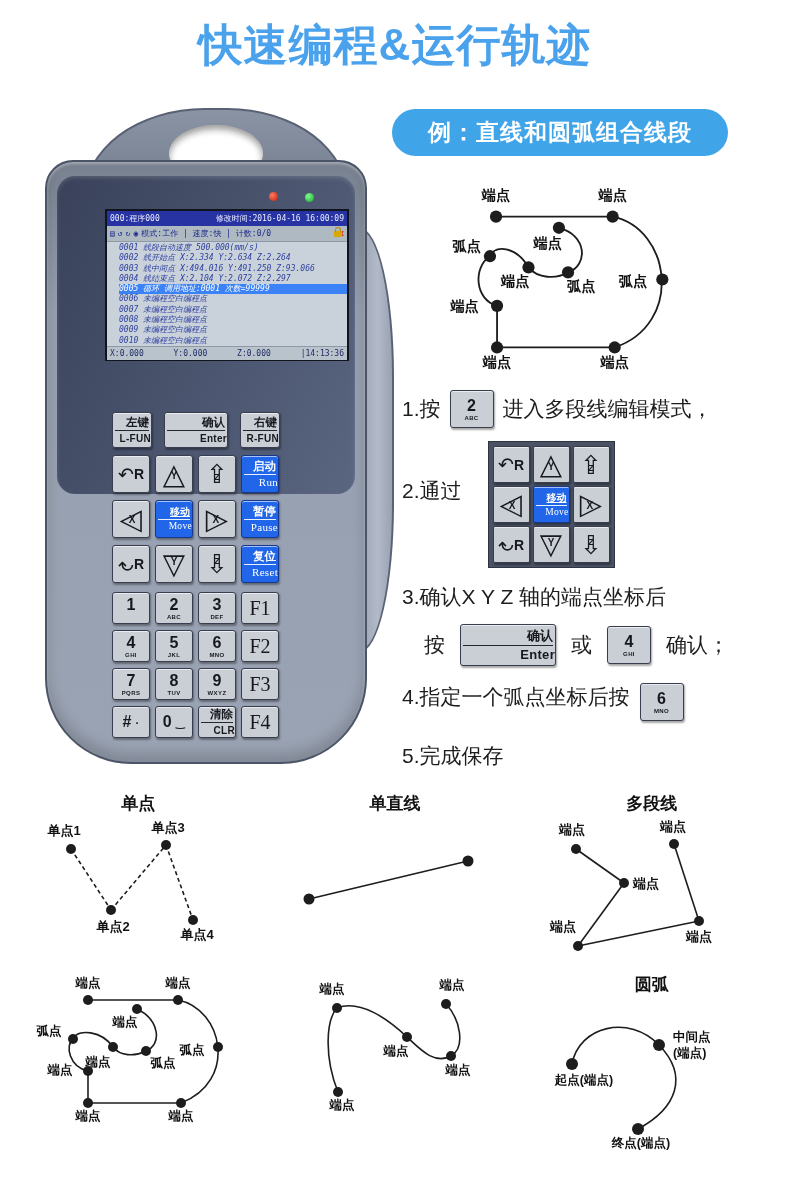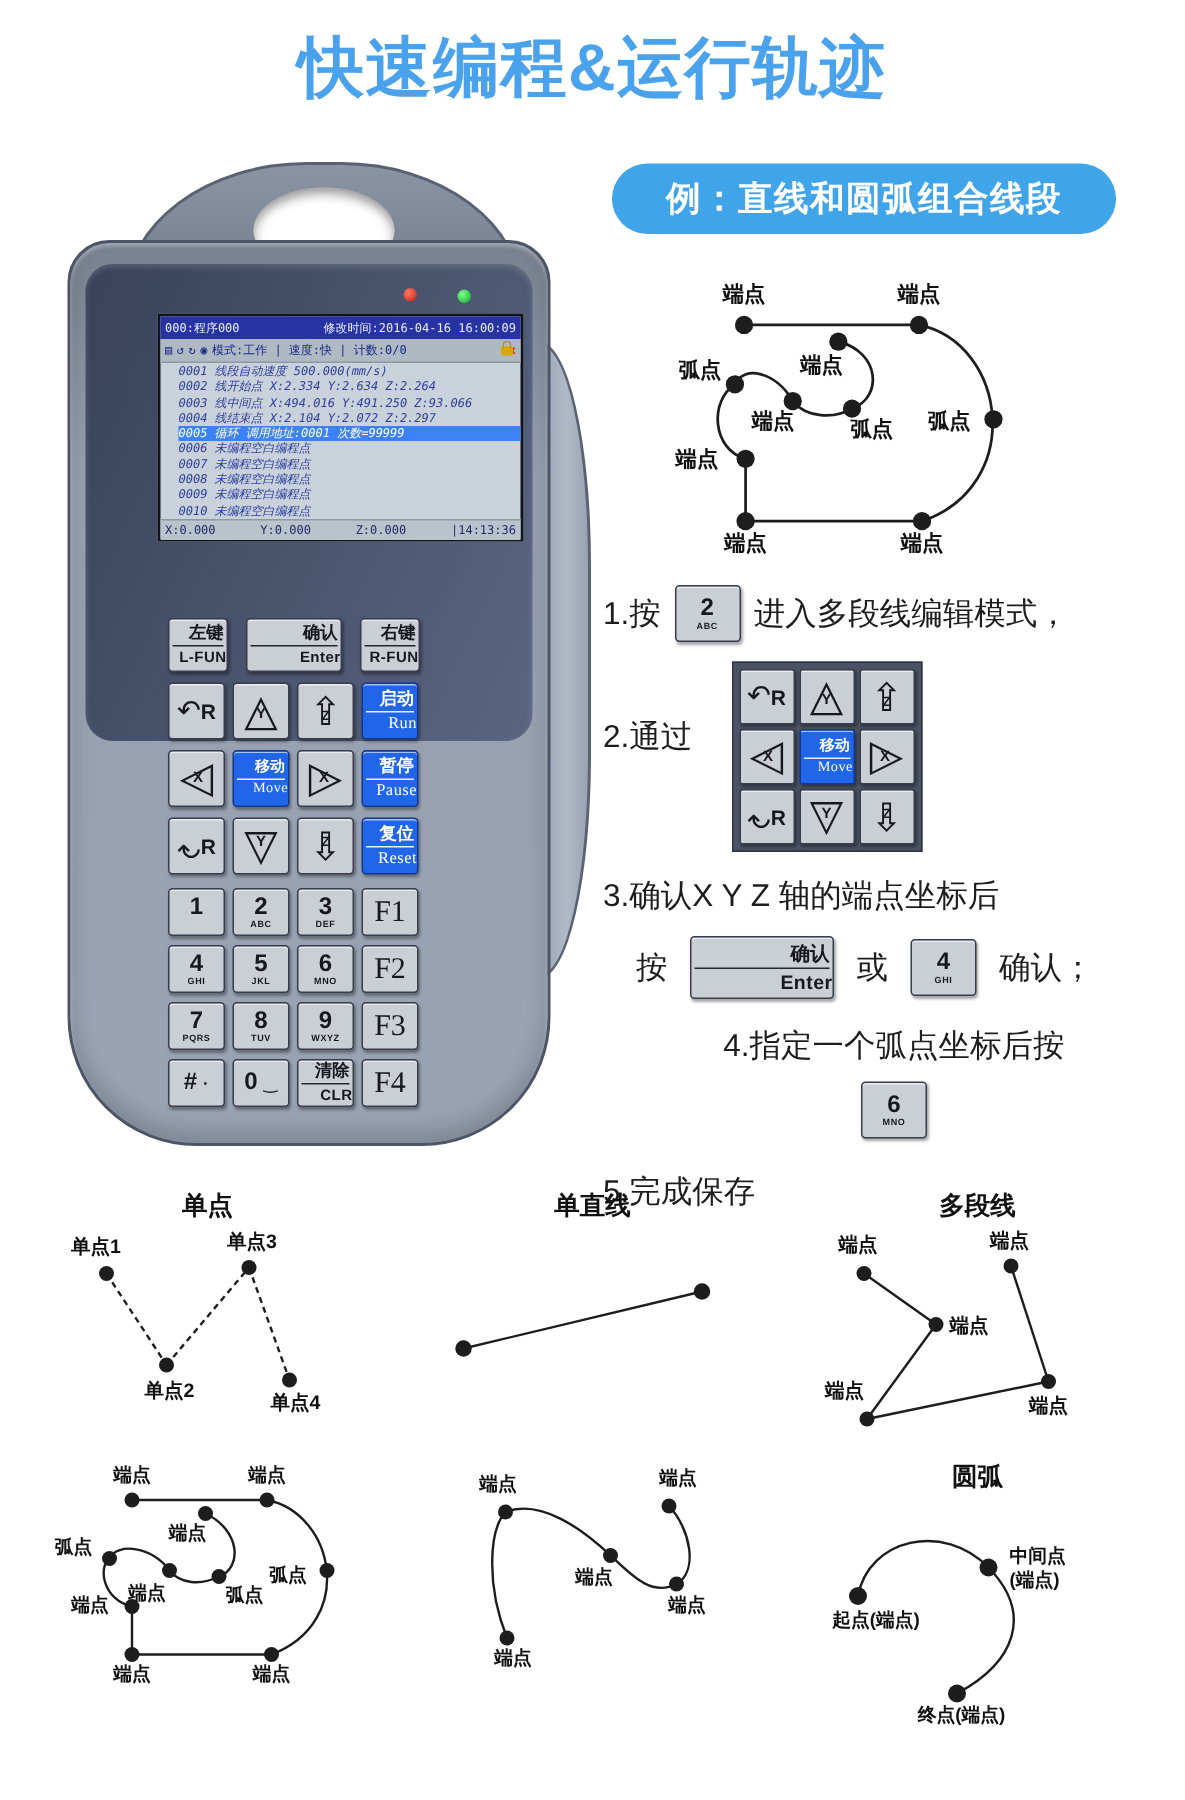--- a/index.html
+++ b/index.html
@@ -63,21 +63,21 @@
   .nav-grid{display:grid;grid-template-columns:repeat(4,38px);gap:7px 5px;margin-bottom:9px;}
   .nav-grid .key{height:36px;}
   .num-grid{display:grid;grid-template-columns:repeat(4,38px);gap:6px 5px;}
   .num-grid .key{height:30px;}
   .twol{width:100%;text-align:right;}
   .twol .zh{display:block;font-size:11.5px;font-weight:700;line-height:16px;
     border-bottom:1.5px solid #23272f;margin:0 2px;}
   .twol .en{display:block;font-size:10px;font-weight:700;line-height:15px;letter-spacing:.3px;}
   .key.blue .twol .zh{border-color:rgba(255,255,255,.9);}
   .key.blue .twol .en{font-family:"Liberation Serif","DejaVu Serif",serif;font-weight:400;font-size:11px;}
-  .key.blue.small .twol .zh{font-size:10px;line-height:14px;}
+  .key.blue.small .twol .zh{font-size:10px;line-height:14px;text-decoration:underline;}
   .key.blue.small .twol .en{font-size:9.5px;line-height:13px;}
   .navkey{position:relative;}
   .g{font-size:29px;line-height:1;font-weight:400;color:#16181d;}
   .g.arr{font-size:26px;}
   .inlet{position:absolute;left:50%;top:50%;font-size:10px;font-weight:700;color:#16181d;}
   .tri-up .inlet{transform:translate(-50%,-32%);}
   .tri-down .inlet{transform:translate(-50%,-72%);}
   .tri-left .inlet{transform:translate(-34%,-50%);}
   .tri-right .inlet{transform:translate(-66%,-50%);}
   .arr-up .inlet{transform:translate(-50%,-22%);font-size:9px;}
@@ -87,41 +87,41 @@
   .rarr.flip{transform:scaleY(-1);}
   .rlet{font-size:14px;font-weight:700;}
   .numkey .twocol{display:flex;flex-direction:column;align-items:center;line-height:1;}
   .numbig{font-size:16px;font-weight:700;}
   .numsmall{font-size:6px;font-weight:700;letter-spacing:.4px;margin-top:1px;min-height:6px;}
   .numkey.inline .twocol{flex-direction:row;align-items:baseline;gap:4px;}
   .numkey.inline .numsmall{font-size:11px;}
   .fkey{font-family:"Liberation Serif","DejaVu Serif",serif;font-size:20px;}
 
   
-  .pill{position:absolute;left:408px;top:109px;width:336px;height:47px;background:#3fa5e8;
+  .pill{position:absolute;left:392px;top:109px;width:336px;height:47px;background:#3fa5e8;
     border-radius:26px;color:#fff;font-size:23px;font-weight:700;
     display:flex;align-items:center;justify-content:center;letter-spacing:1px;}
   .example-svg{position:absolute;left:432px;top:170px;width:340px;height:218px;}
 
   svg text{font-family:"Liberation Sans","DejaVu Sans",sans-serif;font-weight:600;fill:#111;}
 
   .steps{position:absolute;left:402px;top:390px;width:388px;color:#1d1d1d;font-size:21px;}
   .srow{display:flex;align-items:center;gap:9px;flex-wrap:nowrap;}
   .chip{flex:none;}
   .chip.numkey{width:42px;height:36px;}
   .chip.enter{width:94px;height:40px;}
   .chip.enter .zh{font-size:13px;line-height:19px;}
   .chip.enter .en{font-size:13px;line-height:18px;}
   .mini{display:grid;grid-template-columns:repeat(3,37px);gap:3px;background:#4a5264;
     padding:4px;border:1px solid #2e3442;}
   .mini .key{height:35px;border-radius:2px;}
   .s2{margin-top:13px;display:flex;gap:26px;align-items:flex-start;}
   .s3line1{margin-top:15px;}
   .s3line2{margin-top:13px;padding-left:22px;display:flex;align-items:center;gap:15px;}
-  .s4{margin-top:17px;display:flex;align-items:center;gap:10px;flex-direction:column;}
+  .s4{margin-top:17px;display:flex;gap:10px;}
   .s5{margin-top:21px;}
 
   
   .gallery{position:absolute;left:10px;top:792px;width:770px;
     display:grid;grid-template-columns:1fr 1fr 1fr;row-gap:14px;}
   .gcell{text-align:center;}
   .gtitle{font-size:17px;font-weight:700;color:#111;margin:0 0 4px 0;}
   .gcell svg{display:block;margin:0 auto;}
 </style>
 </head>

